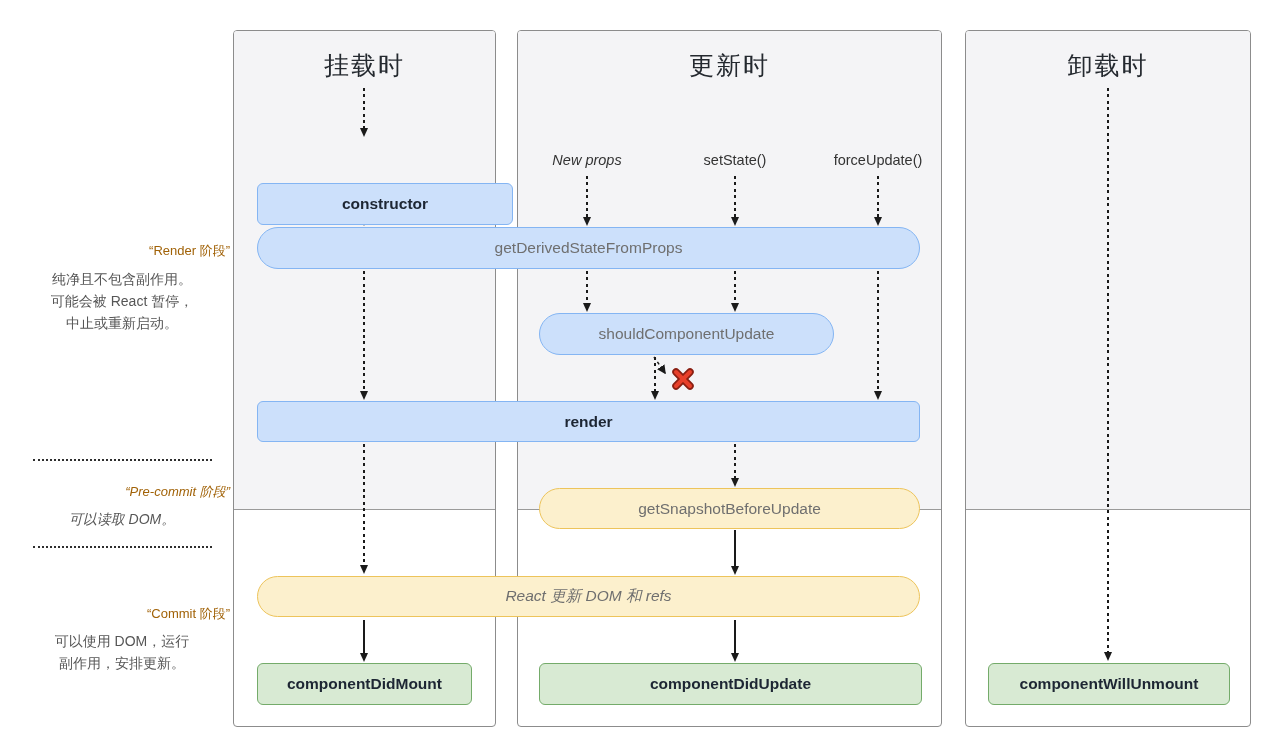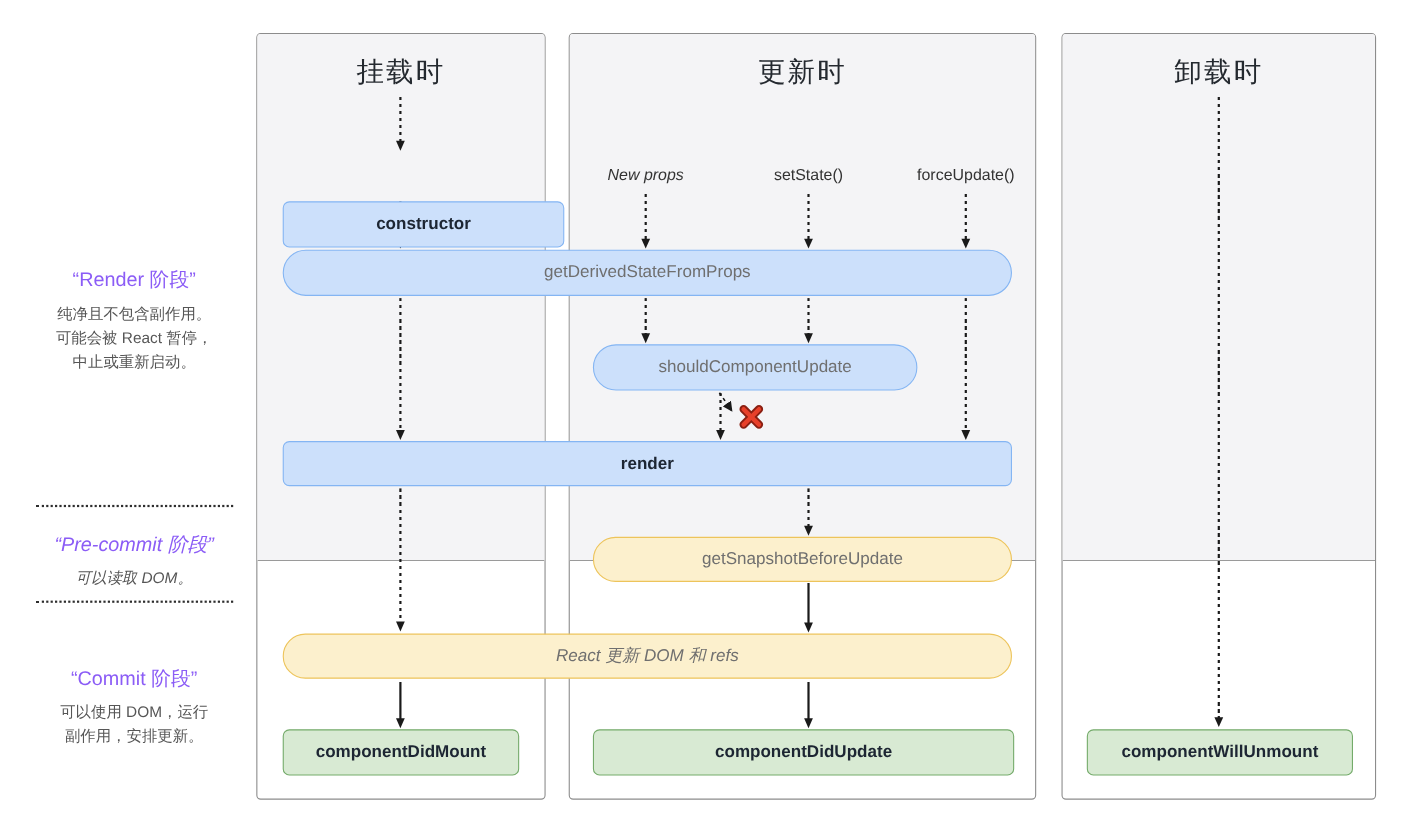--- a/index.html
+++ b/index.html
@@ -31,21 +31,21 @@
   .arrow.solid::before{background:#1a1a1a;}
   .arrow::after{content:"";position:absolute;left:0;bottom:0;width:0;height:0;
      border-left:4.5px solid transparent;border-right:4.5px solid transparent;
      border-top:9px solid #1a1a1a;}
 
   .trigger{position:absolute;transform:translateX(-50%);font-size:14.5px;color:#333;
            white-space:nowrap;z-index:2;}
 
   
   .sideblock{position:absolute;left:14px;width:216px;text-align:center;}
-  .side-title{font-size:18px;color:#8b5cf6;}
+  .side-title{font-size:13px;color:#a16207;text-align:right;}
   .side-desc{font-size:14px;color:#565656;line-height:22px;}
   .dotline{position:absolute;left:33px;width:179px;height:0;border-top:2px dotted #2e2e2e;}
 
   .diag-svg{position:absolute;z-index:4;}
 </style>
 </head>
 <body>
 
 <div class="canvas">
 

